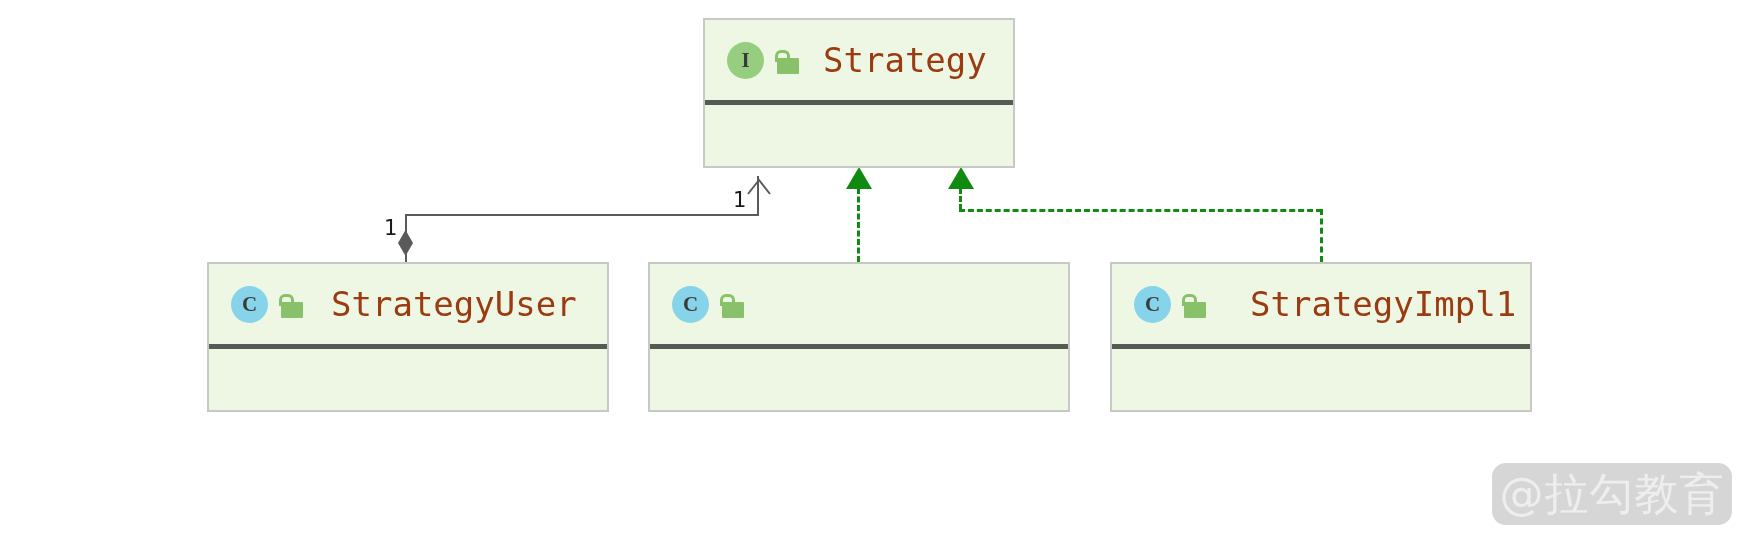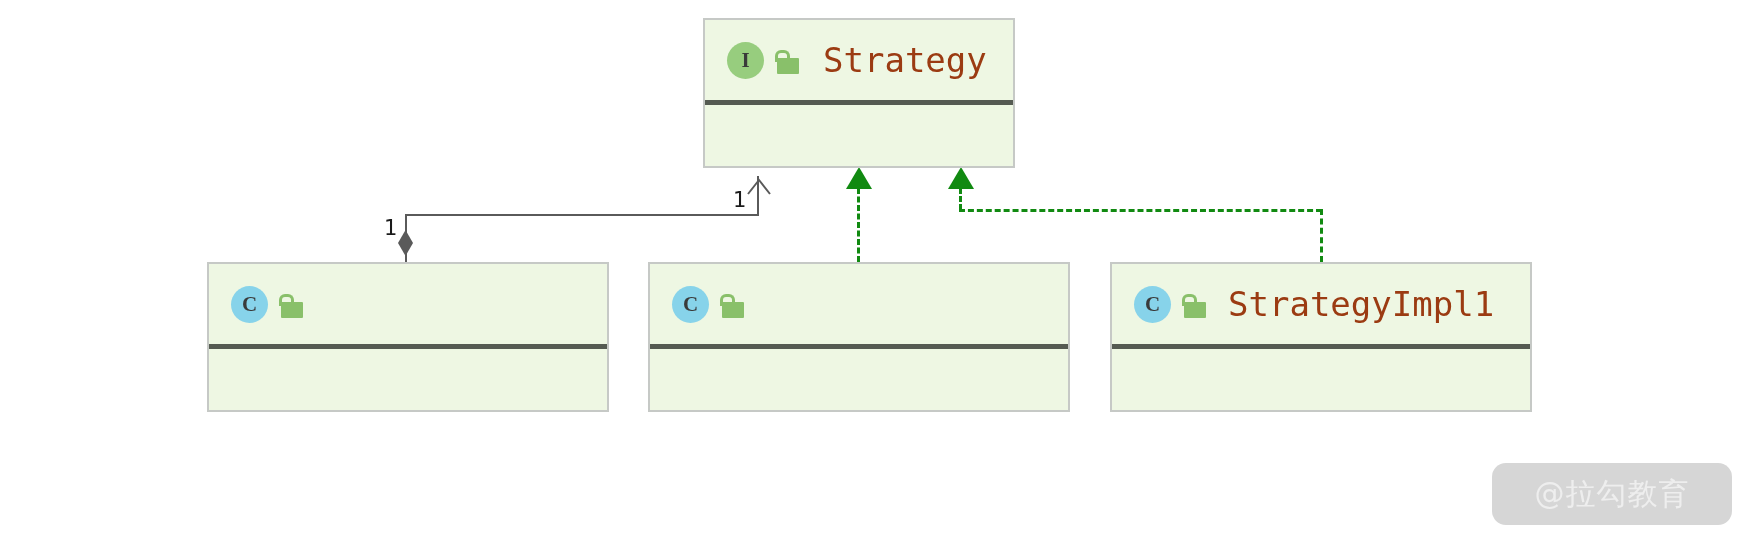--- a/index.html
+++ b/index.html
@@ -138,21 +138,21 @@
   
   #watermark {
     position: absolute;
     display: flex;
     align-items: center;
     justify-content: center;
     background: #d6d6d6;
     border-radius: 14px;
     color: #eeeeee;
     font-family: "DejaVu Sans", sans-serif;
-    font-size: 30px;
+    font-size: 44px;
     letter-spacing: 1px;
     user-select: none;
   }
 </style>
 </head>
 <body>
 
 <div id="canvas">
 
   <div class="conn">
@@ -191,20 +191,21 @@
     <div class="uml-body"></div>
   </div>
 
   <div class="uml-box" style="left:207px; top:262px; width:402px; height:150px;">
     <div class="uml-header" style="height:85px;">
       <span class="badge badge-class" style="width:37px; height:37px; font-size:21px;">C</span>
       <span class="lock" style="width:25px; height:28px;">
         <span class="lock-body" style="width:22px; height:16px; left:3px;"></span>
         <span class="lock-shackle" style="width:9px; height:9px; left:1px; top:4px; border-radius:6px 6px 0 0;"></span>
       </span>
+      <span class="uml-name" style="font-size:34px; margin-left:18px;">StrategyUser</span>
     </div>
     <div class="uml-body"></div>
   </div>
 
   <div class="uml-box" style="left:648px; top:262px; width:422px; height:150px;">
     <div class="uml-header" style="height:85px;">
       <span class="badge badge-class" style="width:37px; height:37px; font-size:21px;">C</span>
       <span class="lock" style="width:25px; height:28px;">
         <span class="lock-body" style="width:22px; height:16px; left:3px;"></span>
         <span class="lock-shackle" style="width:9px; height:9px; left:1px; top:4px; border-radius:6px 6px 0 0;"></span>
@@ -213,21 +214,21 @@
     <div class="uml-body"></div>
   </div>
 
   <div class="uml-box" style="left:1110px; top:262px; width:422px; height:150px;">
     <div class="uml-header" style="height:85px;">
       <span class="badge badge-class" style="width:37px; height:37px; font-size:21px;">C</span>
       <span class="lock" style="width:25px; height:28px;">
         <span class="lock-body" style="width:22px; height:16px; left:3px;"></span>
         <span class="lock-shackle" style="width:9px; height:9px; left:1px; top:4px; border-radius:6px 6px 0 0;"></span>
       </span>
-      <span class="uml-name" style="font-size:34px; margin-left:12px;">StrategyImpl1</span>
+      <span class="uml-name" style="font-size:34px; margin-left:34px;">StrategyImpl1</span>
     </div>
     <div class="uml-body"></div>
   </div>
 
   <div id="watermark" style="left:1492px; top:463px; width:240px; height:62px;">
     <span>@拉勾教育</span>
   </div>
 
 </div>
 

